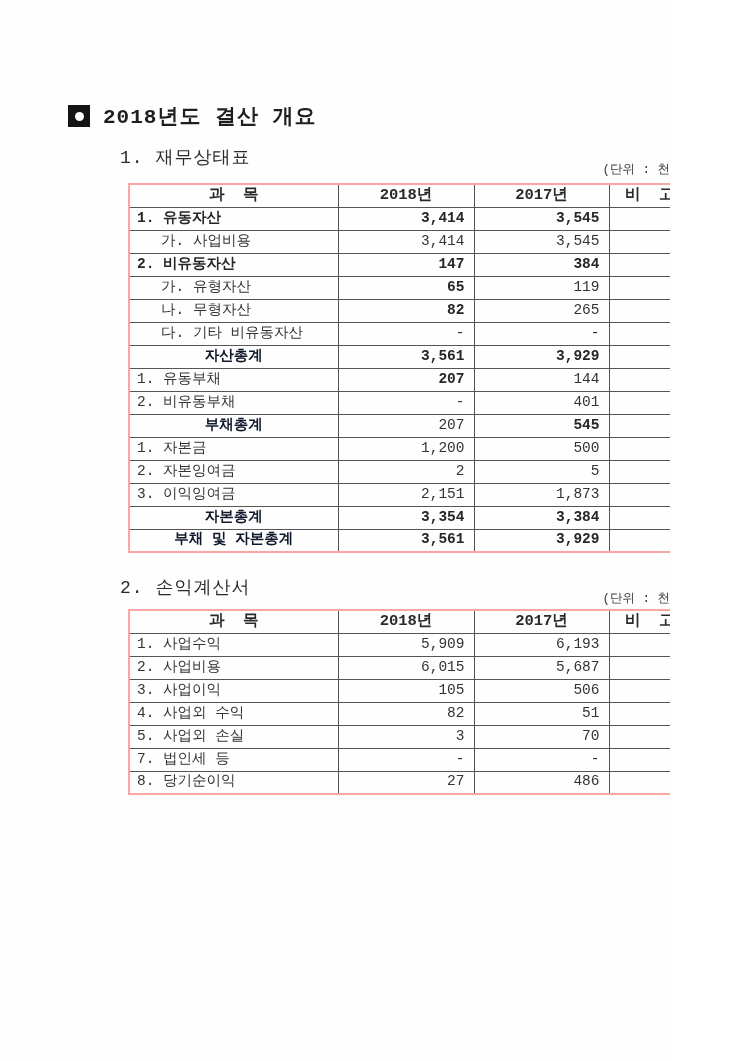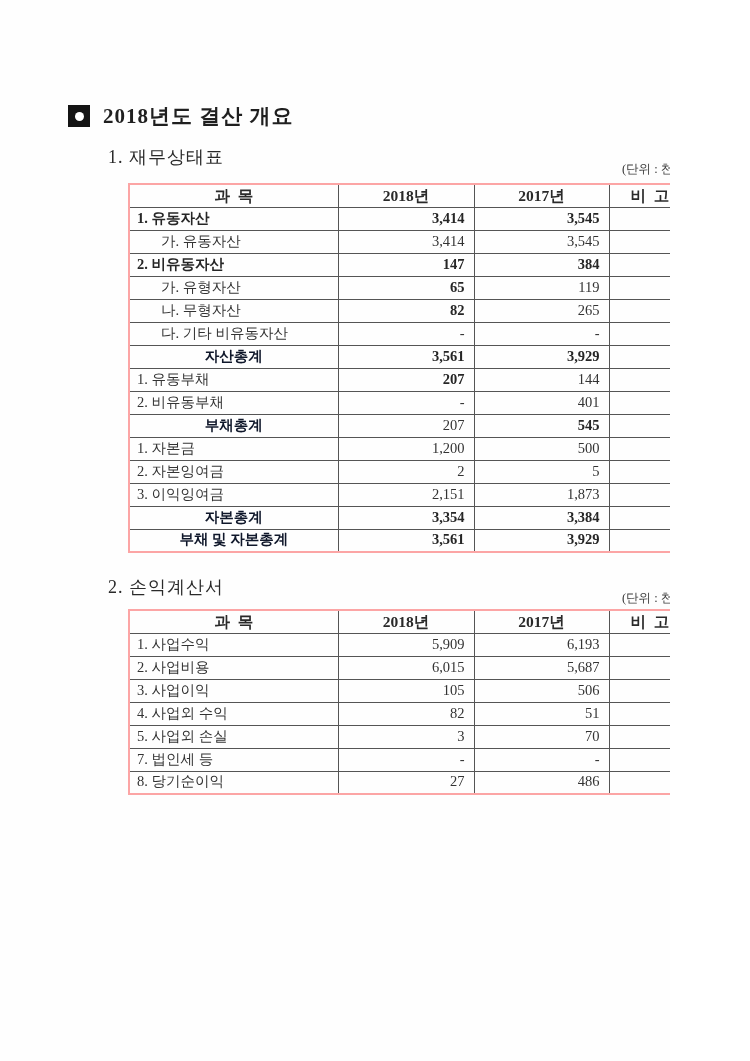--- a/index.html
+++ b/index.html
@@ -8,21 +8,21 @@
     --border: #4a4a4a;
     --paper: #fefefe;
   }
   * { margin: 0; padding: 0; box-sizing: border-box; }
   html, body { background: #ffffff; }
   .page {
     position: relative;
     width: 670px;
     height: 1061px;
     background: var(--paper);
-    font-family: Liberation Serif, serif;
+    font-family: Liberation Mono, monospace;
     color: var(--ink);
     overflow: hidden;
   }
   .doc-title {
     position: absolute;
     left: 68px;
     top: 102px;
     display: flex;
     align-items: center;
     gap: 13px;
@@ -44,21 +44,21 @@
   }
   .doc-title-text {
     font-size: 21px;
     font-weight: bold;
     color: var(--ink-dark);
     letter-spacing: 1px;
     white-space: pre;
   }
   .section-heading {
     position: absolute;
-    left: 108px;
+    left: 120px;
     font-size: 18px;
     color: #2a2a2a;
     letter-spacing: 1px;
     white-space: pre;
   }
   .heading-1 { top: 145px; }
   .heading-2 { top: 575px; }
   .unit-label {
     position: absolute;
     left: 128px;
@@ -135,21 +135,21 @@
       </tr>
     </thead>
     <tbody>
         <tr>
           <td class="lbl bold">1. 유동자산</td>
           <td class="num bold">3,414</td>
           <td class="num bold">3,545</td>
           <td class="remark"></td>
         </tr>
         <tr>
-          <td class="lbl sub">가. 유동자산</td>
+          <td class="lbl sub">가. 사업비용</td>
           <td class="num">3,414</td>
           <td class="num">3,545</td>
           <td class="remark"></td>
         </tr>
         <tr>
           <td class="lbl bold">2. 비유동자산</td>
           <td class="num bold">147</td>
           <td class="num bold">384</td>
           <td class="remark"></td>
         </tr>

